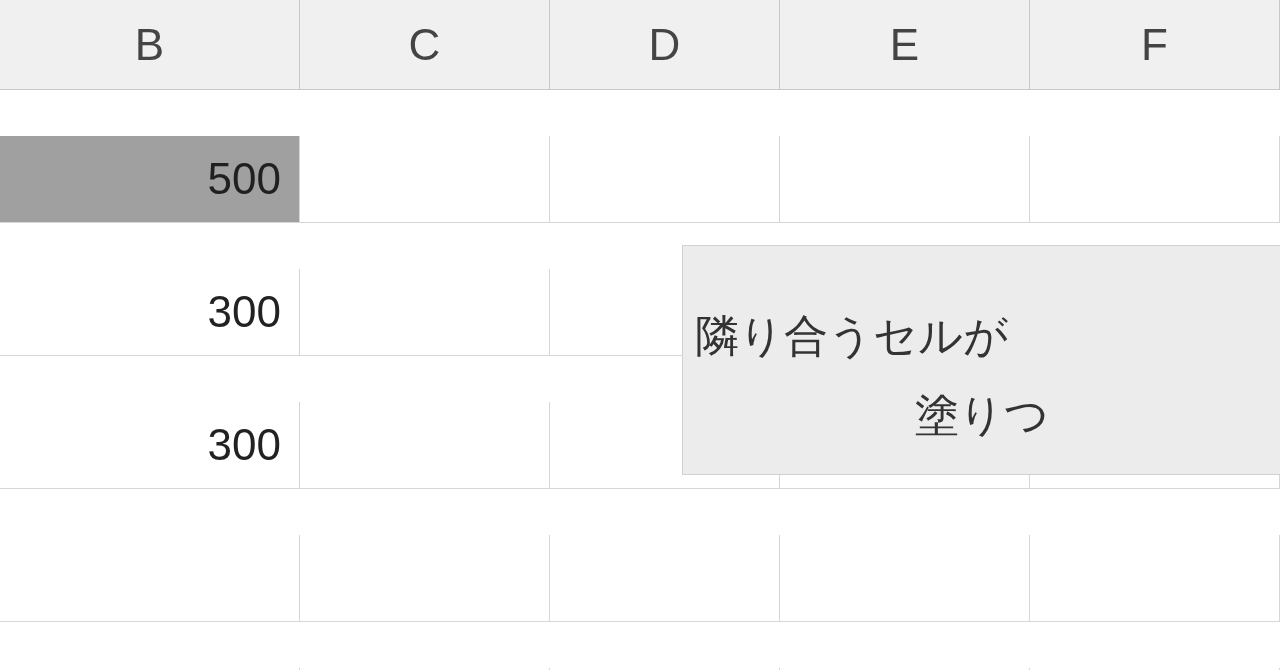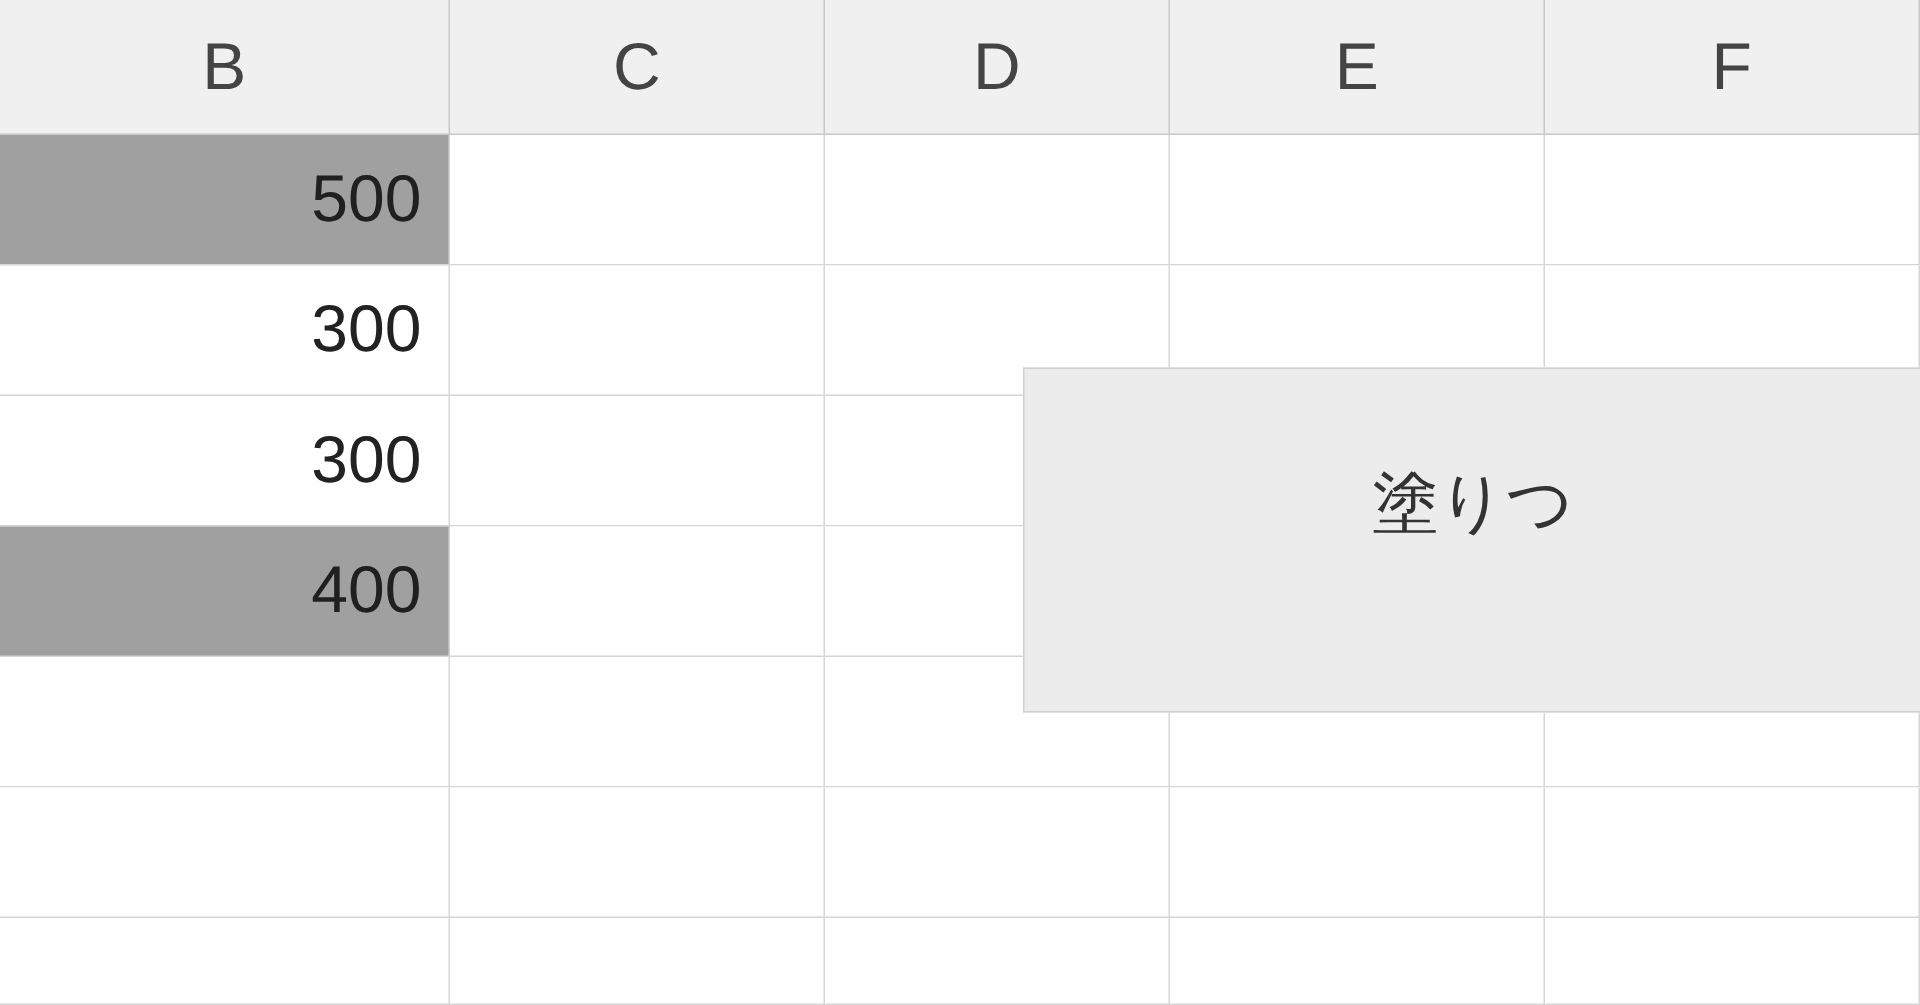--- a/index.html
+++ b/index.html
@@ -30,20 +30,21 @@
       background: #ffffff;
       border-right: 1px solid #d6d6d6;
       border-bottom: 1px solid #d6d6d6;
       height: 87px;
       display: flex;
       align-items: center;
       justify-content: flex-end;
       padding-right: 18px;
       font-size: 44px;
       color: #222;
+      margin-top: 46px;
     }
     .cell.highlighted {
       background: #a0a0a0;
       color: #202020;
     }
     .cell.short-row {
       height: 58px;
     }
     .annotation-box {
       position: absolute;
@@ -86,21 +87,20 @@
   <div class="cell"></div>
   <div class="cell"></div>
   <div class="cell"></div>
 
   <div class="cell">300</div>
   <div class="cell"></div>
   <div class="cell"></div>
   <div class="cell"></div>
   <div class="cell"></div>
 
-  <div class="cell highlighted">400</div>
   <div class="cell"></div>
   <div class="cell"></div>
   <div class="cell"></div>
   <div class="cell"></div>
 
   <div class="cell"></div>
   <div class="cell"></div>
   <div class="cell"></div>
   <div class="cell"></div>
   <div class="cell"></div>
@@ -111,15 +111,16 @@
   <div class="cell"></div>
   <div class="cell"></div>
 
   <div class="cell short-row"></div>
   <div class="cell short-row"></div>
   <div class="cell short-row"></div>
   <div class="cell short-row"></div>
   <div class="cell short-row"></div>
 
   <div class="annotation-box">
+    <span>隣り合うセルが</span>
     <span class="annotation-line2">塗りつ</span>
   </div>
 </div>
 
 </body></html>

